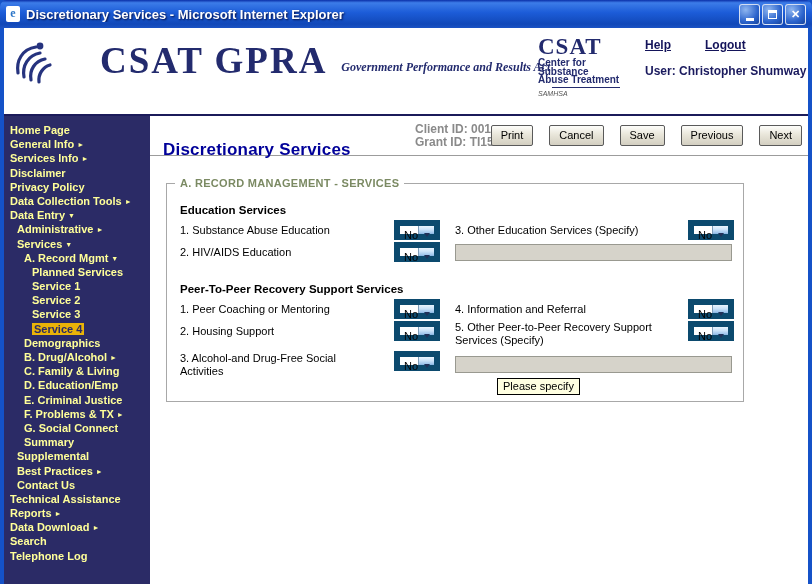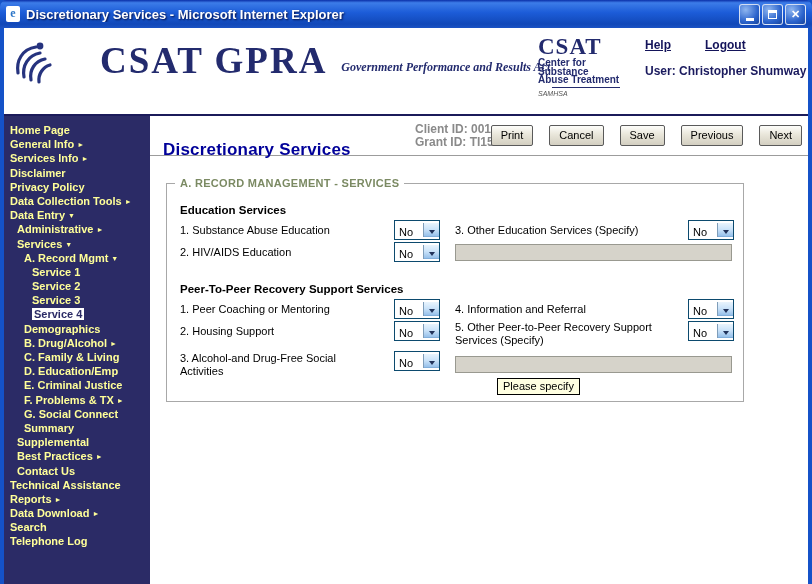--- a/index.html
+++ b/index.html
@@ -57,21 +57,21 @@
   .hlink { font-size: 12px; font-weight: bold; color: #14145A; text-decoration: underline; cursor: pointer; }
   .user { margin-top: 12px; font-size: 12px; font-weight: bold; color: #1A1A5E; white-space: nowrap; }
 
   
   .app-body { display: flex; height: 470px; flex: 0 0 auto; }
   .sidebar { width: 146px; background: #2B2B66; padding-top: 7px; overflow: hidden; flex: 0 0 auto; }
   .nav-item { height: 14.2px; line-height: 14.2px; font-size: 11px; font-weight: bold; color: #FFFF99; white-space: nowrap; padding-left: 6px; cursor: pointer; }
   .nav-item.lvl1 { padding-left: 13px; }
   .nav-item.lvl2 { padding-left: 20px; }
   .nav-item.lvl3 { padding-left: 28px; }
-  .nav-item.sel .nav-label { background: #ffffff; color: #2B2B66; padding: 0 2px; }
+  .nav-item.sel .nav-label { background: #eab308; color: #2B2B66; padding: 0 2px; }
   .nav-arrow { font-size: 7px; margin-left: 3px; vertical-align: 1px; }
 
   .main { flex: 1; background: #fff; position: relative; }
   .main-header { height: 40px; border-bottom: 1px solid #9C9C9C; position: relative; }
   .page-title { position: absolute; left: 13px; top: 8px; font-size: 17px; font-weight: bold; color: #000099; letter-spacing: .2px; margin-top: 16px; }
   .ids { position: absolute; left: 265px; top: 7px; font-size: 12px; font-weight: bold; color: #8A8A8A; line-height: 13px; }
   .toolbar { position: absolute; right: 6px; top: 9px; display: flex; gap: 16px; }
   .xpbtn {
     font-family: "Liberation Sans", sans-serif; font-size: 11px; color: #000;
     padding: 2px 9px 3px; height: 21px; cursor: pointer;
@@ -84,21 +84,21 @@
   
   .groupbox { position: absolute; left: 16px; top: 27px; width: 578px; height: 219px; border: 1px solid #A8A8A8; }
   .gb-legend {
     position: absolute; top: -7px; left: 8px; background: #fff; padding: 0 5px;
     font-size: 11px; font-weight: bold; color: #7B8A63; letter-spacing: .3px; white-space: nowrap;
   }
   .fhead { position: absolute; font-size: 11.5px; font-weight: bold; color: #000; white-space: nowrap; }
   .flabel { position: absolute; font-size: 11px; color: #000; white-space: nowrap; line-height: 12.5px; }
   .flabel.wrap { white-space: normal; }
 
-  .xpsel { position: absolute; width: 46px; height: 20px; border: 1px solid #0c4a6e; background: #fff; display: flex; font-size: 11px; cursor: pointer; align-items: center; }
+  .xpsel { position: absolute; width: 46px; height: 20px; border: 6px solid #0c4a6e; background: #fff; display: flex; font-size: 11px; cursor: pointer; }
   .xpsel-val { flex: 1; padding: 3px 0 0 4px; color: #000; }
   .xpsel-btn {
     width: 16px; border-left: 1px solid #7F9DB9;
     background: linear-gradient(180deg,#E9F4FD,#CBE3F9 45%,#98C1EA 92%,#6FA0D0);
     display: flex; align-items: flex-start; justify-content: center;
   }
   .xpsel-btn::after { content: ""; border: 3.5px solid transparent; border-top: 4.5px solid #21325A; margin-top: 7px; }
 
   .gray-input { position: absolute; width: 277px; height: 17px; background: #D6D3CA; border: 1px solid #999990; }
 
@@ -165,20 +165,21 @@
           <div class="nav-item lvl0"><span class="nav-label">Home Page</span></div>
           <div class="nav-item lvl0"><span class="nav-label">General Info</span><span class="nav-arrow">►</span></div>
           <div class="nav-item lvl0"><span class="nav-label">Services Info</span><span class="nav-arrow">►</span></div>
           <div class="nav-item lvl0"><span class="nav-label">Disclaimer</span></div>
           <div class="nav-item lvl0"><span class="nav-label">Privacy Policy</span></div>
           <div class="nav-item lvl0"><span class="nav-label">Data Collection Tools</span><span class="nav-arrow">►</span></div>
           <div class="nav-item lvl0"><span class="nav-label">Data Entry</span><span class="nav-arrow">▼</span></div>
           <div class="nav-item lvl1"><span class="nav-label">Administrative</span><span class="nav-arrow">►</span></div>
           <div class="nav-item lvl1"><span class="nav-label">Services</span><span class="nav-arrow">▼</span></div>
           <div class="nav-item lvl2"><span class="nav-label">A. Record Mgmt</span><span class="nav-arrow">▼</span></div>
+          <div class="nav-item lvl3"><span class="nav-label">Planned Services</span></div>
           <div class="nav-item lvl3"><span class="nav-label">Service 1</span></div>
           <div class="nav-item lvl3"><span class="nav-label">Service 2</span></div>
           <div class="nav-item lvl3"><span class="nav-label">Service 3</span></div>
           <div class="nav-item lvl3 sel"><span class="nav-label">Service 4</span></div>
           <div class="nav-item lvl2"><span class="nav-label">Demographics</span></div>
           <div class="nav-item lvl2"><span class="nav-label">B. Drug/Alcohol</span><span class="nav-arrow">►</span></div>
           <div class="nav-item lvl2"><span class="nav-label">C. Family &amp; Living</span></div>
           <div class="nav-item lvl2"><span class="nav-label">D. Education/Emp</span></div>
           <div class="nav-item lvl2"><span class="nav-label">E. Criminal Justice</span></div>
           <div class="nav-item lvl2"><span class="nav-label">F. Problems &amp; TX</span><span class="nav-arrow">►</span></div>

